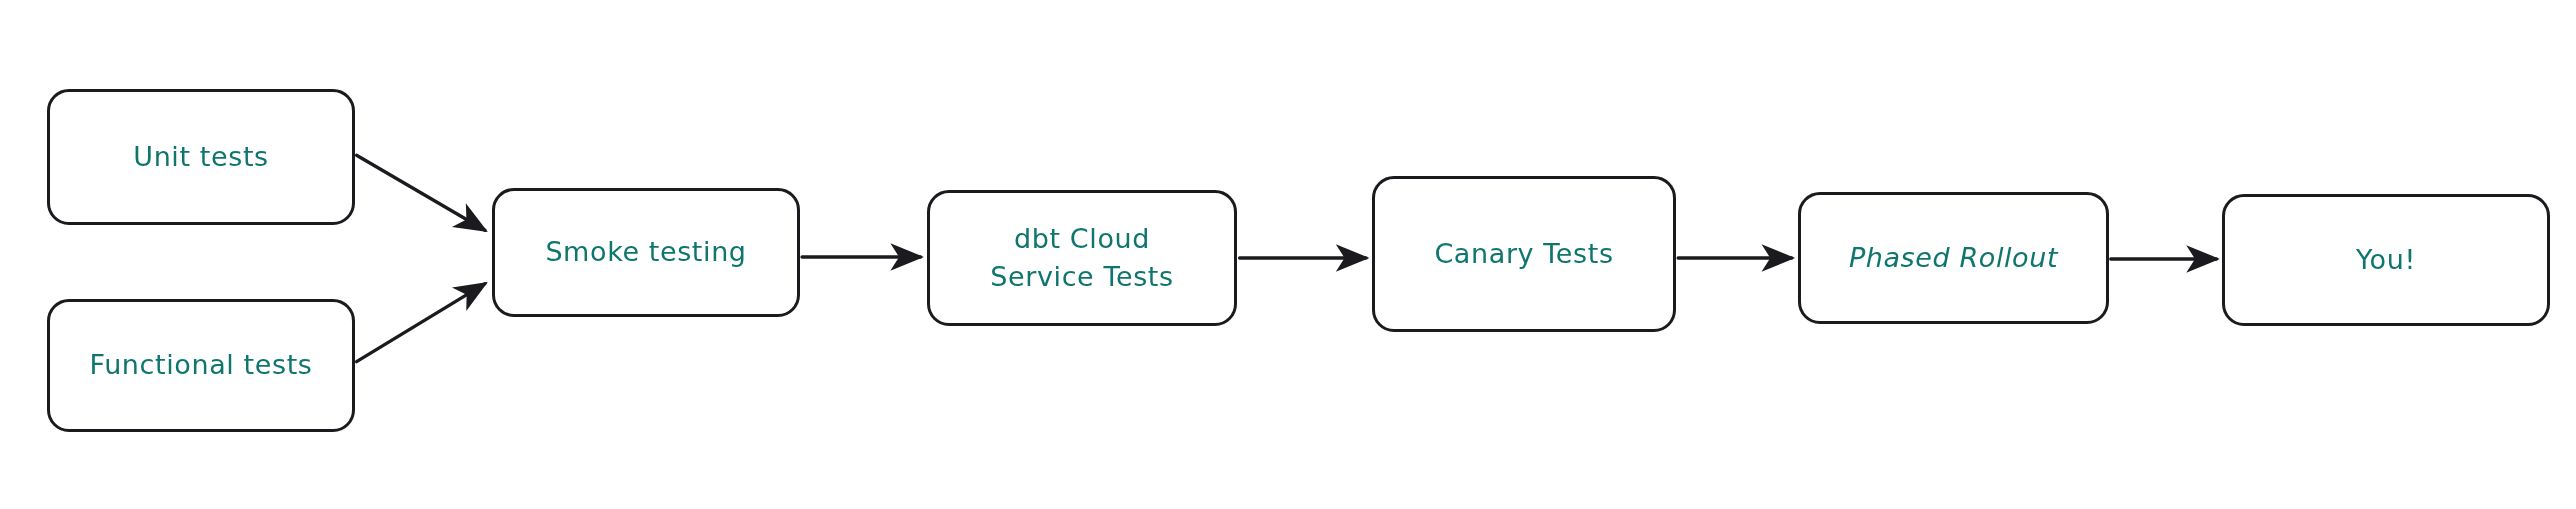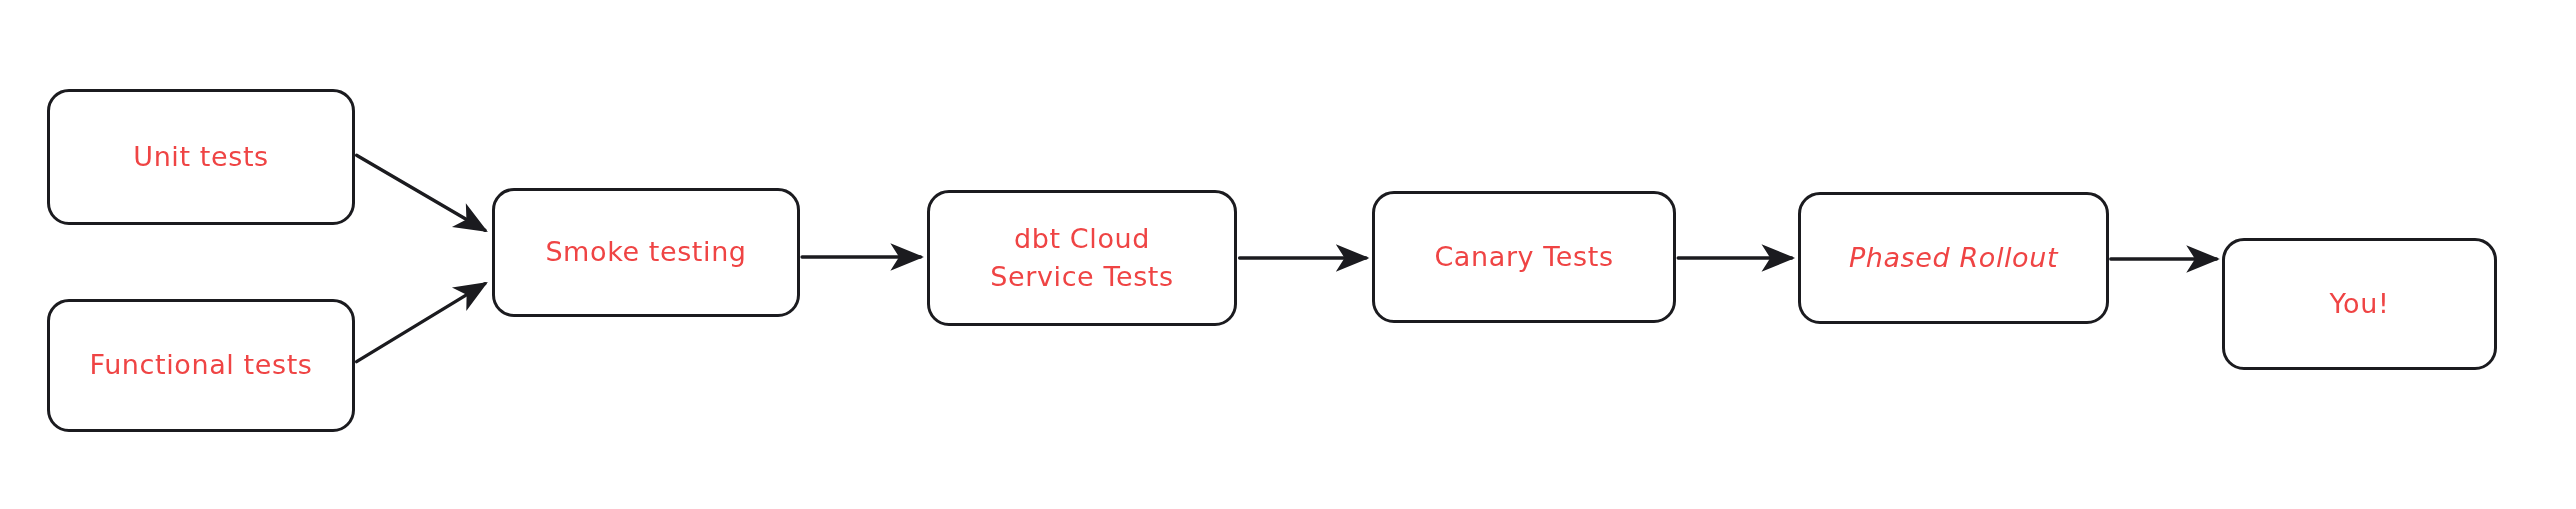--- a/index.html
+++ b/index.html
@@ -31,37 +31,37 @@
     box-sizing: border-box;
     background: #ffffff;
     border: 3.2px solid #1b1b1f;
     border-radius: 22px;
     display: flex;
     align-items: center;
     justify-content: center;
     text-align: center;
   }
   .node-label {
-    color: #ef4444;
+    color: #0f766e;
     font-family: "DejaVu Sans", sans-serif;
     font-size: 27px;
     font-weight: 400;
     letter-spacing: 0.6px;
     line-height: 1.42;
     white-space: pre-line;
     padding: 0 10px;
   }
   
   #node-unit-tests        { left: 47px;   top: 89px;  width: 308px; height: 136px; }
   #node-functional-tests  { left: 47px;   top: 299px; width: 308px; height: 133px; justify-content: center; }
   #node-smoke-testing     { left: 492px;  top: 188px; width: 308px; height: 129px; }
   #node-dbt-cloud         { left: 927px;  top: 190px; width: 310px; height: 136px; }
-  #node-canary-tests      { left: 1372px; top: 191px; width: 304px; height: 132px; }
+  #node-canary-tests      { left: 1372px; top: 176px; width: 304px; height: 156px; }
   #node-phased-rollout    { left: 1798px; top: 192px; width: 311px; height: 132px; font-style: italic; }
-  #node-you               { left: 2222px; top: 194px; width: 275px; height: 132px; margin-top: 44px; }
+  #node-you               { left: 2222px; top: 194px; width: 328px; height: 132px; }
 </style>
 </head>
 <body>
 
 <div id="canvas">
 
   <svg id="edges-layer" viewBox="0 0 2608 516" width="2576" height="510" xmlns="http://www.w3.org/2000/svg">
     <defs>
       <marker id="arrowhead" markerWidth="13" markerHeight="13" refX="9.4" refY="5" orient="auto" markerUnits="strokeWidth">
         <path d="M0.4,0.9 L10.4,5 L0.4,9.1 L3.0,5 Z" fill="#1b1b1f"></path>

